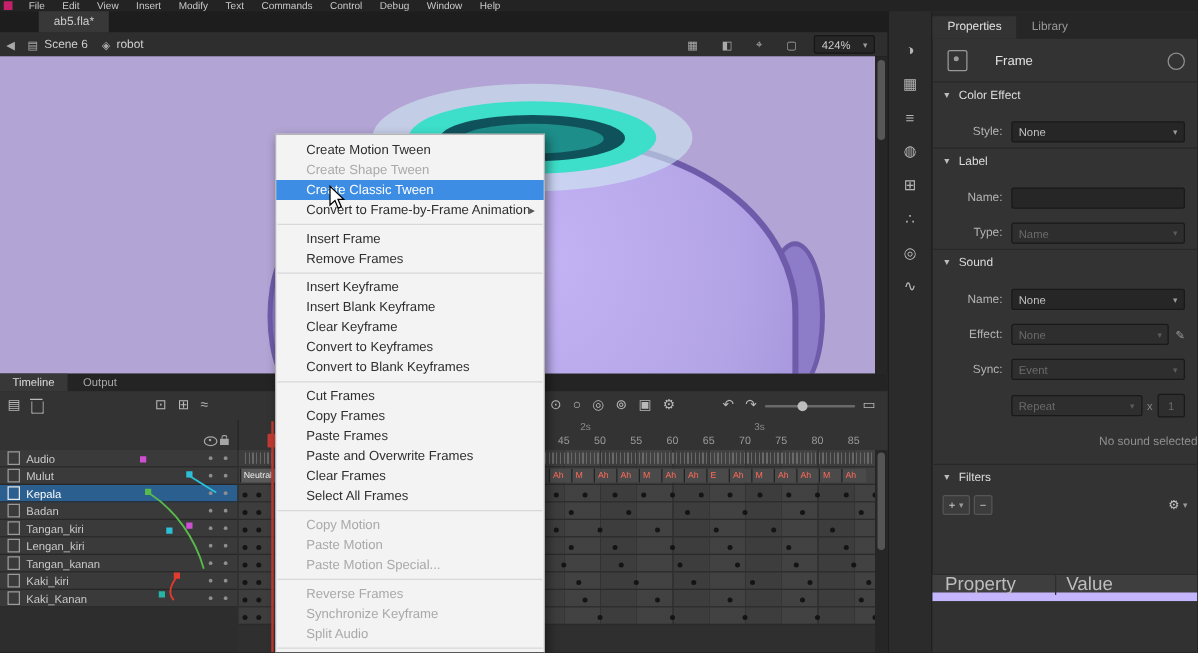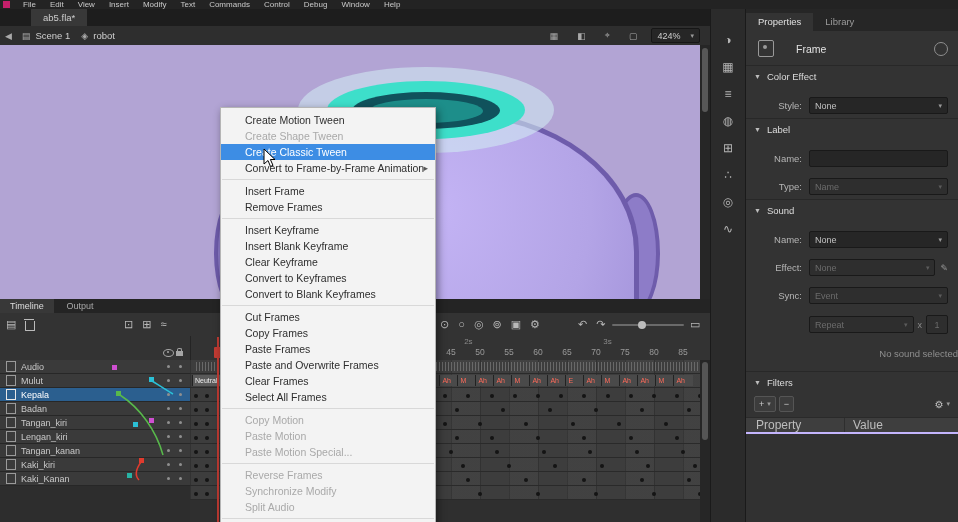--- a/index.html
+++ b/index.html
@@ -61,22 +61,22 @@
   .dd.dis .chev{color:#5c5c5c;}
   .mini{width:16px;flex:none;height:15px;background:#2e2e2e;border:1px solid #191919;color:#6b6b6b;font-size:9px;
         text-align:center;border-radius:2px;font-family:"Liberation Sans",sans-serif;}
   .xlab{margin:0 4px;color:#8a8a8a;font-size:9px;}
   .pencil{margin-left:5px;color:#9a9a9a;font-size:9px;flex:none;}
   .snd-status{text-align:right;color:#8f8f8f;font-size:9.5px;padding:10px 0 12px 0;}
   .flt-bar{display:flex;align-items:center;padding:4px 8px 5px 8px;gap:3px;}
   .btn-sm{height:14px;border:1px solid #555;background:#3c3c3c;color:#ccc;display:inline-flex;align-items:center;
           justify-content:center;font-size:9px;border-radius:2px;padding:0 4px;gap:3px;}
   .flt-gear{margin-left:auto;display:flex;align-items:center;gap:3px;color:#c2c2c2;font-size:10px;}
-  .flt-head{display:flex;height:14px;background:#3e3e3e;border-top:1px solid #2a2a2a;border-bottom:2px solid #c4b5fd;
-            align-items:center;font-size:12px;color:#bdbdbd;}
+  .flt-head{display:flex;height:14px;background:#3e3e3e;border-top:1px solid #2a2a2a;border-bottom:7px solid #c4b5fd;
+            align-items:center;font-size:15px;color:#bdbdbd;margin-top:42px;}
   .flt-head .c1{width:88px;padding-left:10px;border-right:1px solid #2e2e2e;}
   .flt-head .c2{padding-left:8px;}
   .flt-empty{height:140px;background:#313131;}
   
   .timeline{position:absolute;left:0;top:299px;width:710px;height:223px;background:#2e2e2e;}
   .tl-tabs{position:absolute;left:0;top:0;width:100%;height:14px;background:#242424;}
   .tl-tab{display:inline-block;height:14px;line-height:14px;padding:0 10px;font-size:9px;color:#a8a8a8;}
   .tl-tab.active{background:#383838;color:#ddd;}
   .tl-toolbar{position:absolute;left:0;top:14px;width:100%;height:23px;background:#333;border-bottom:1px solid #222;}
   .tb-group{position:absolute;top:0;height:23px;display:flex;align-items:center;gap:9px;}
@@ -150,21 +150,21 @@
       </span>
   </div>
 
   <div class="tabbar">
     <span class="doc-tab">ab5.fla*</span>
   </div>
 
   <div class="editbar">
     <span class="eb-ic">◀</span>
     <span class="eb-ic">▤</span>
-    <span class="eb-label">Scene 1</span>
+    <span class="eb-label">Scene 6</span>
     <span class="eb-ic">◈</span>
     <span class="eb-label">robot</span>
     <span class="eb-right">
       <span class="eb-ic">▦</span>
       <span class="eb-ic">◧</span>
       <span class="eb-ic">⌖</span>
       <span class="eb-ic">▢</span>
       <span class="zoom-dd">
         <span>424%</span>
         <span class="chev">▾</span>
@@ -560,21 +560,21 @@
       <div class="cm-item"><span class="cm-label">Paste Frames</span></div>
       <div class="cm-item"><span class="cm-label">Paste and Overwrite Frames</span></div>
       <div class="cm-item"><span class="cm-label">Clear Frames</span></div>
       <div class="cm-item"><span class="cm-label">Select All Frames</span></div>
       <div class="cm-sep"></div>
       <div class="cm-item dis"><span class="cm-label">Copy Motion</span></div>
       <div class="cm-item dis"><span class="cm-label">Paste Motion</span></div>
       <div class="cm-item dis"><span class="cm-label">Paste Motion Special...</span></div>
       <div class="cm-sep"></div>
       <div class="cm-item dis"><span class="cm-label">Reverse Frames</span></div>
-      <div class="cm-item dis"><span class="cm-label">Synchronize Modify</span></div>
+      <div class="cm-item dis"><span class="cm-label">Synchronize Keyframe</span></div>
       <div class="cm-item dis"><span class="cm-label">Split Audio</span></div>
       <div class="cm-sep"></div>
     </div>
 
   <svg class="cursor" width="14" height="20" viewBox="0 0 14 20">
     <path d="M1,1 L1,16 L5,12.5 L7.5,18.5 L10,17.4 L7.4,11.5 L12,11.5 Z" fill="#fff" stroke="#000" stroke-width="1"></path>
   </svg>
 
 </div>
 

